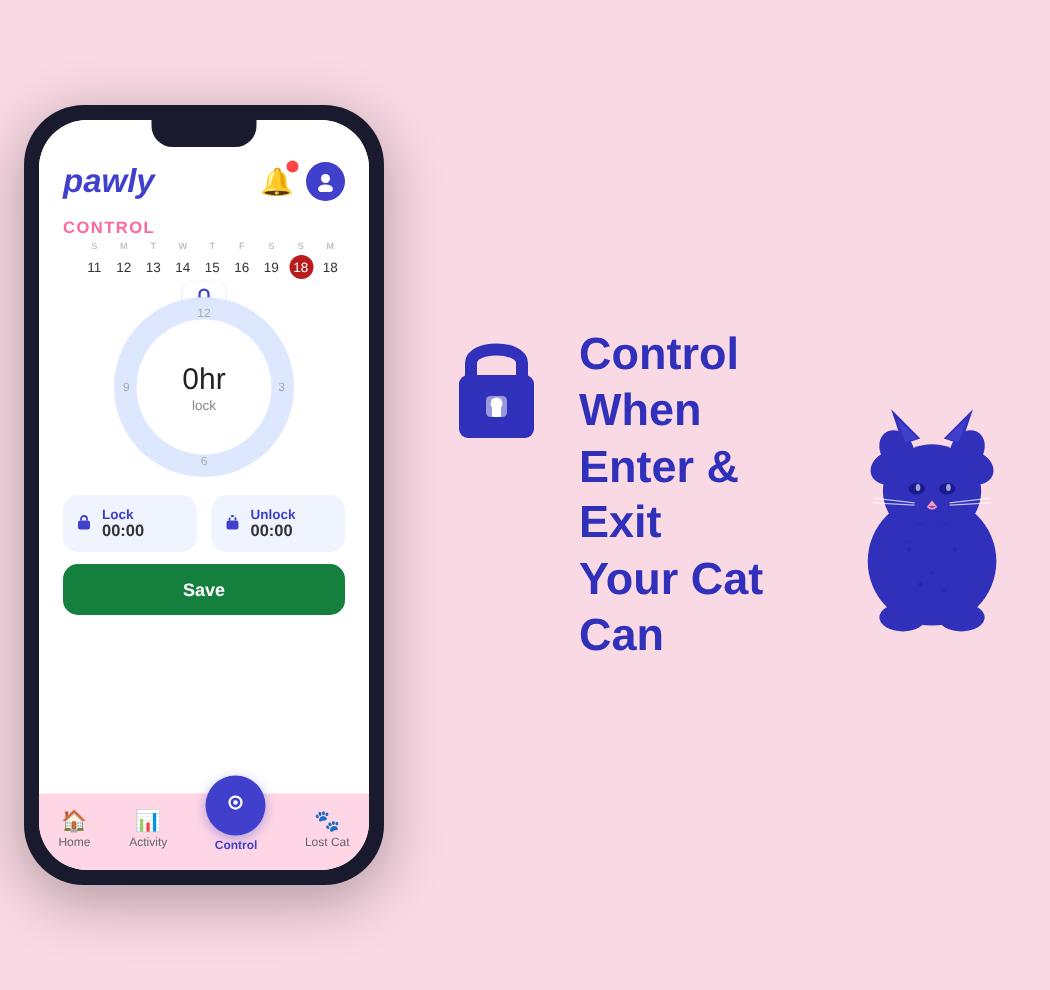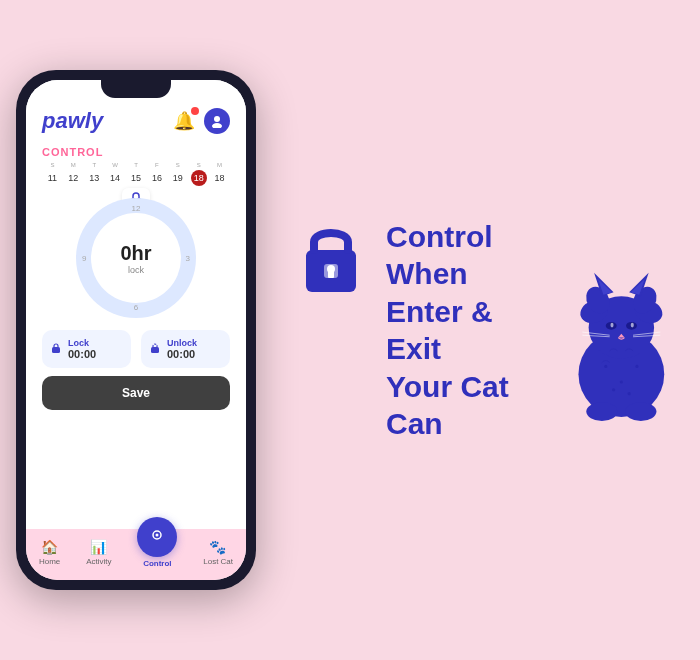--- a/index.html
+++ b/index.html
@@ -149,20 +149,21 @@
       font-weight: 700;
       color: #4040cc;
       margin-bottom: 6px;
     }
 
     
     .calendar-row {
       display: flex;
       gap: 0;
       margin-bottom: 8px;
+      margin-left: 11px;
     }
 
     .cal-day {
       flex: 1;
       text-align: center;
       font-size: 7px;
       color: #888;
       display: flex;
       flex-direction: column;
       align-items: center;
@@ -216,21 +217,21 @@
       border-radius: 50%;
       background: #fff;
       display: flex;
       flex-direction: column;
       align-items: center;
       justify-content: center;
     }
 
     .clock-time {
       font-size: 20px;
-      font-weight: 700;
+      font-weight: 400;
       color: #222;
     }
 
     .clock-label {
       font-size: 9px;
       color: #888;
     }
 
     
     .clock-num {
@@ -294,21 +295,21 @@
     }
 
     .time-btn-value {
       font-size: 11px;
       color: #333;
       font-weight: 600;
     }
 
     
     .save-btn {
-      background: #404040;
+      background: #15803d;
       color: white;
       text-align: center;
       padding: 10px;
       border-radius: 10px;
       font-size: 12px;
       font-weight: 700;
       margin-bottom: 21px;
       cursor: pointer;
     }
 

